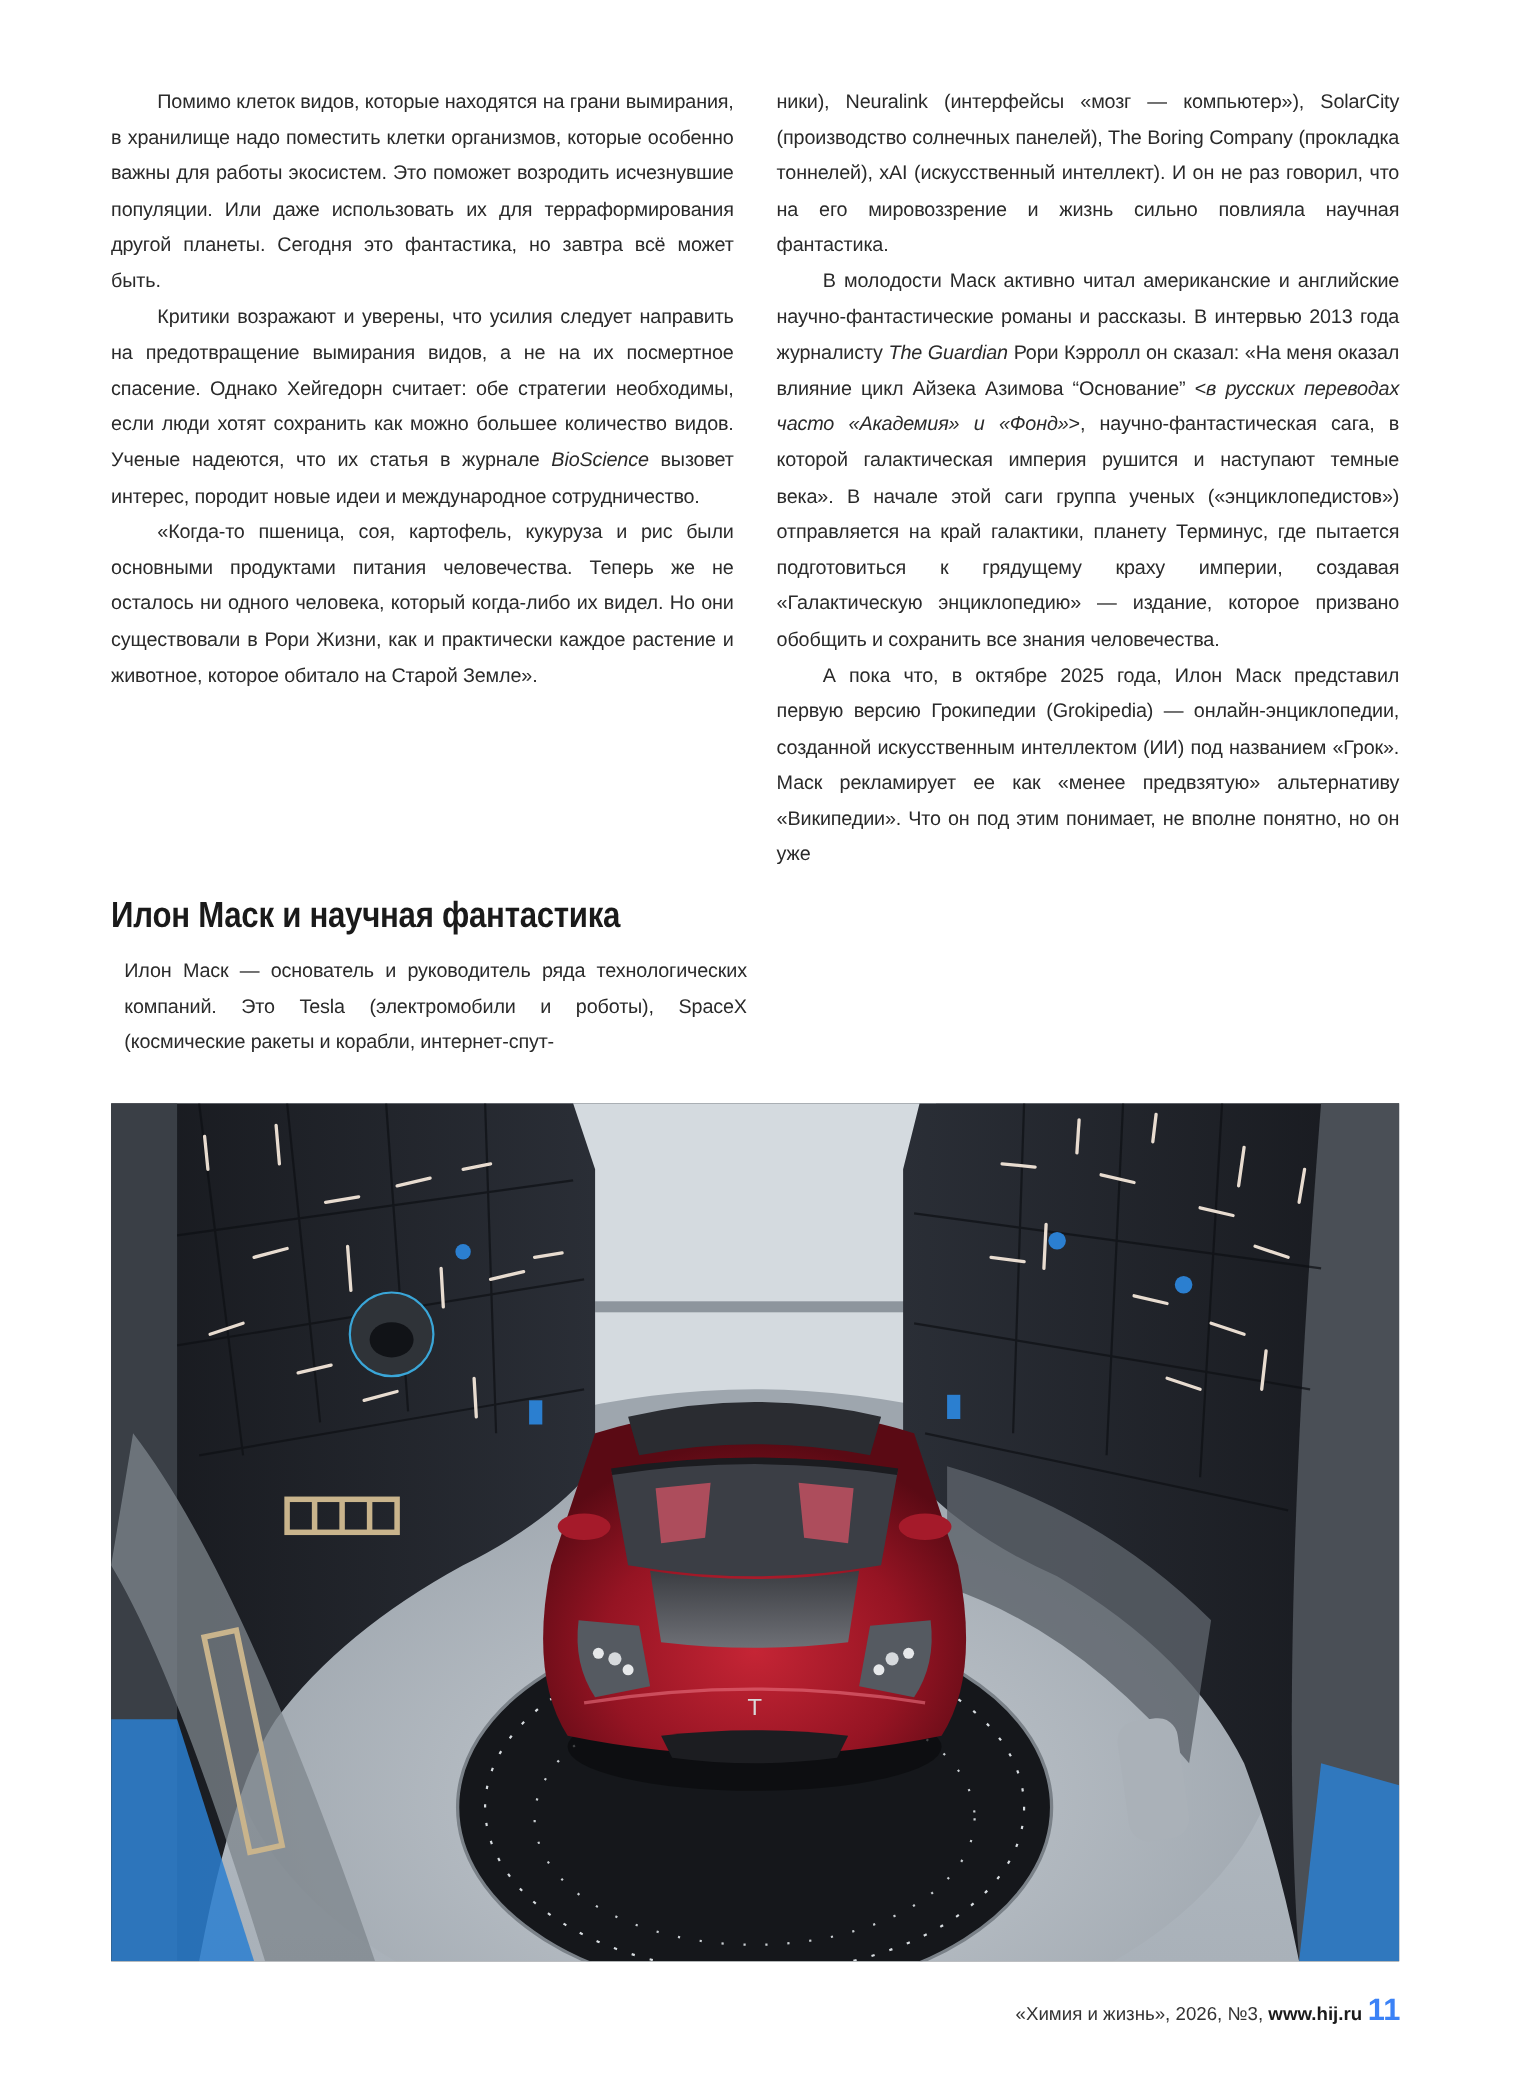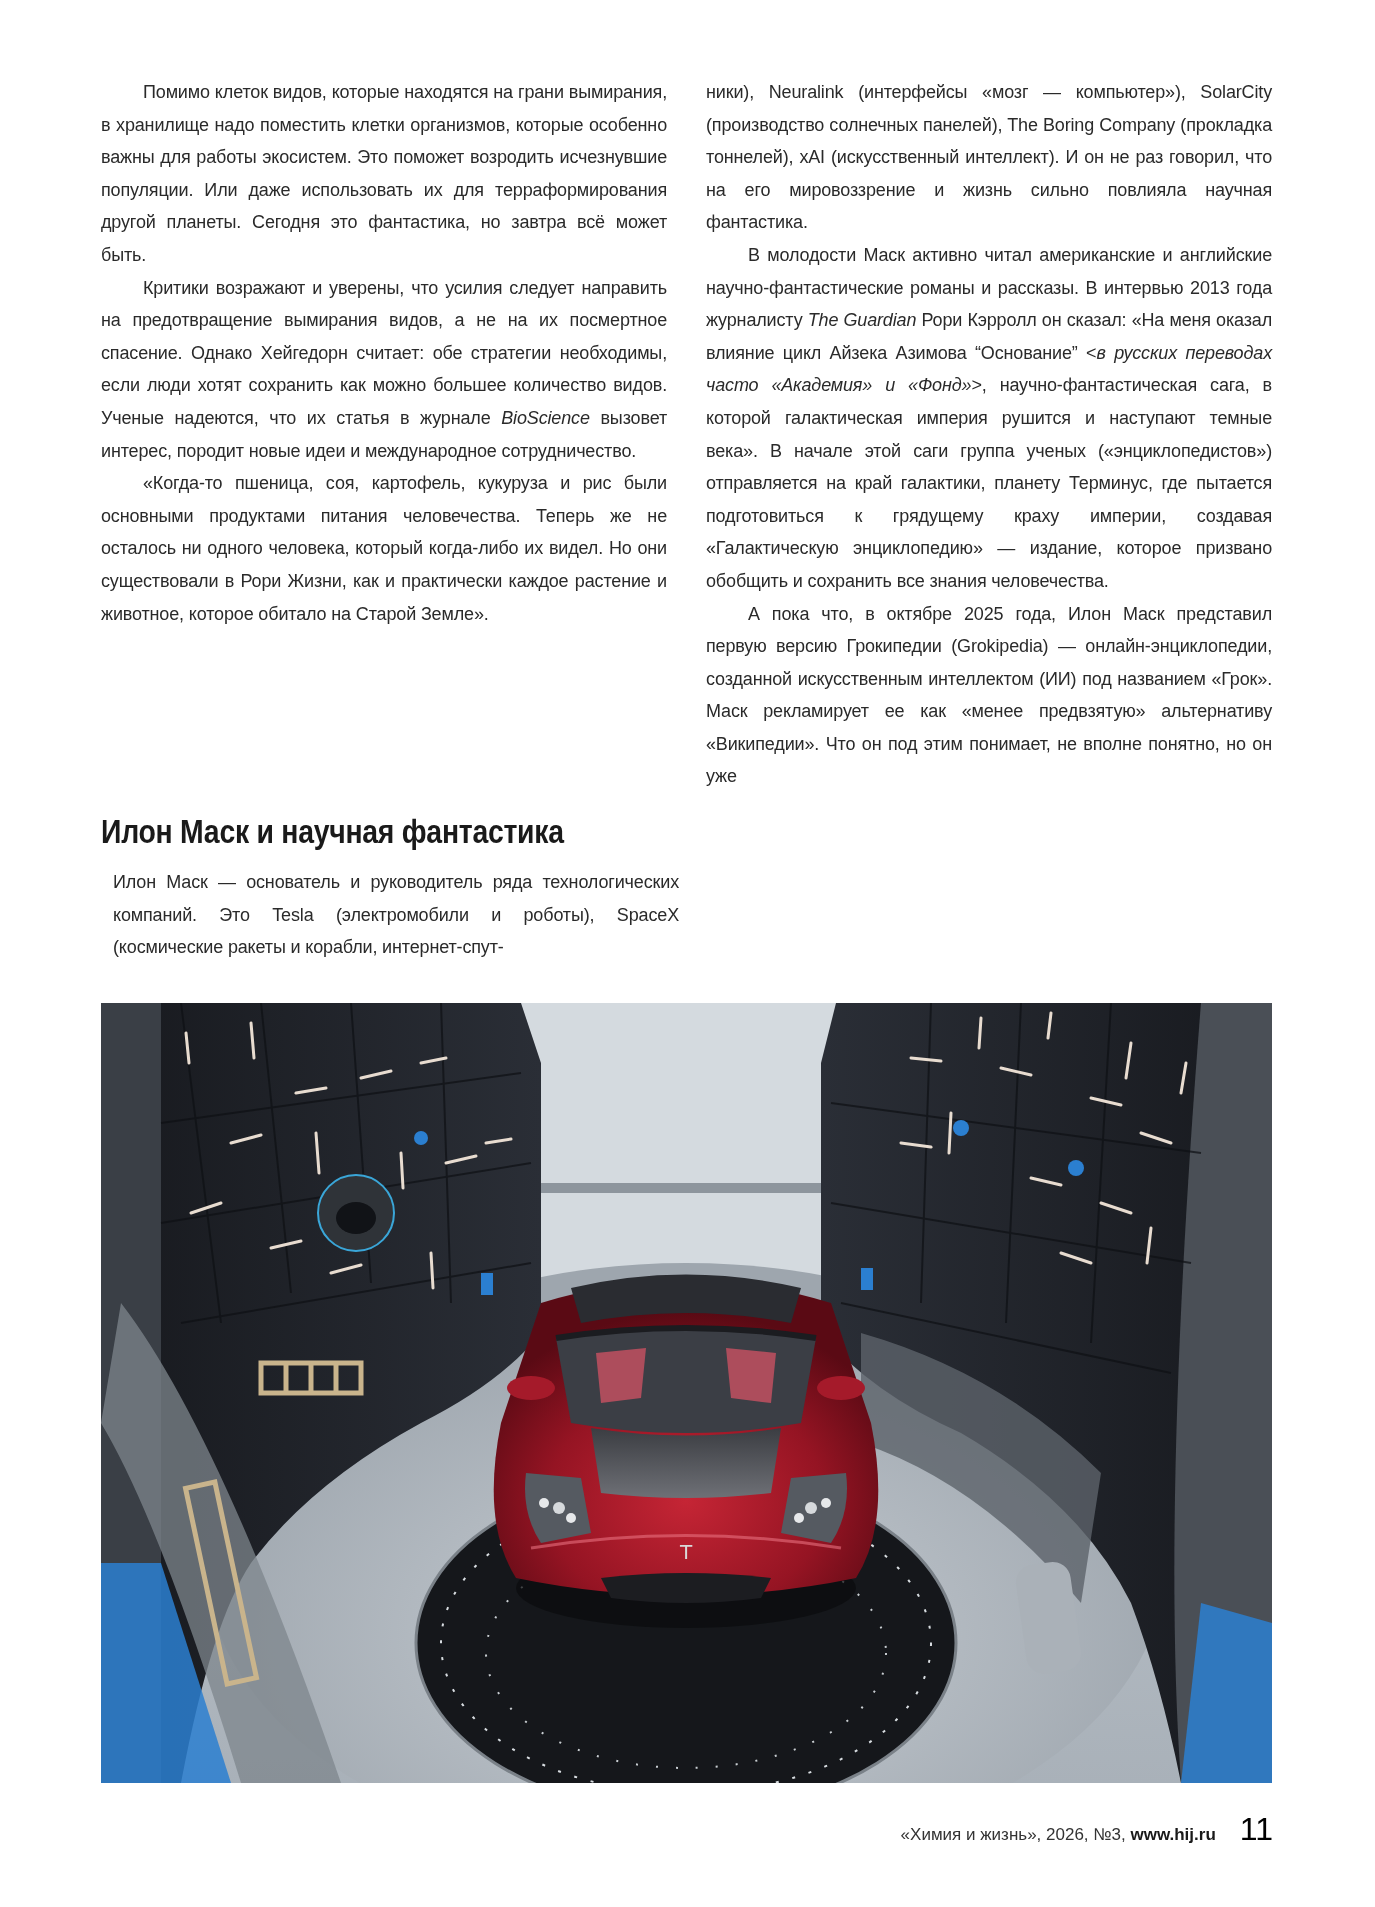--- a/index.html
+++ b/index.html
@@ -36,25 +36,25 @@
     }
     .caption .tri { font-style: normal; font-size: 15px; margin-right: 10px; color: #1a1a1a; }
     .photo {
       position: absolute; left: 101px; top: 1003px; width: 1171px; height: 780px;
       overflow: hidden; background: #2a2e36;
     }
     .photo svg { display: block; width: 100%; height: 100%; }
     .footer {
       position: absolute; right: 102px; top: 1811px;
       font-family: "Liberation Sans", sans-serif; color: #333;
-      display: flex; align-items: baseline; gap: 24px;
+      display: flex; align-items: baseline; gap: 5px;
     }
     .footer .src { font-size: 17px; }
     .footer .src b { font-weight: 700; color: #1a1a1a; }
-    .footer .num { font-size: 32px; color: #000000; font-weight: 400; }
+    .footer .num { font-size: 28px; color: #3b82f6; font-weight: 700; }
   </style>
 </head>
 <body>
 
 <div class="page">
 
   <div class="col col-left">
     <p class="p indent">Помимо клеток видов, которые находятся на грани вымирания, в хранилище надо поместить клетки организмов, которые особенно важны для работы экосистем. Это поможет возродить исчезнувшие популяции. Или даже использовать их для терраформирования другой планеты. Сегодня это фантастика, но завтра всё может быть.</p>
     <p class="p indent"><span>Критики возражают и уверены, что усилия следует направить на предотвращение вымирания видов, а не на их посмертное спасение. Однако Хейгедорн считает: обе стратегии необходимы, если люди хотят сохранить как можно большее количество видов. Ученые надеются, что их статья в журнале</span> <i>BioScience</i><span> вызовет интерес, породит новые идеи и международное сотрудничество.</span></p>
     <p class="p indent">«Когда-то пшеница, соя, картофель, кукуруза и рис были основными продуктами питания человечества. Теперь же не осталось ни одного человека, который когда-либо их видел. Но они существовали в Рори Жизни, как и практически каждое растение и животное, которое обитало на Старой Земле».</p>

